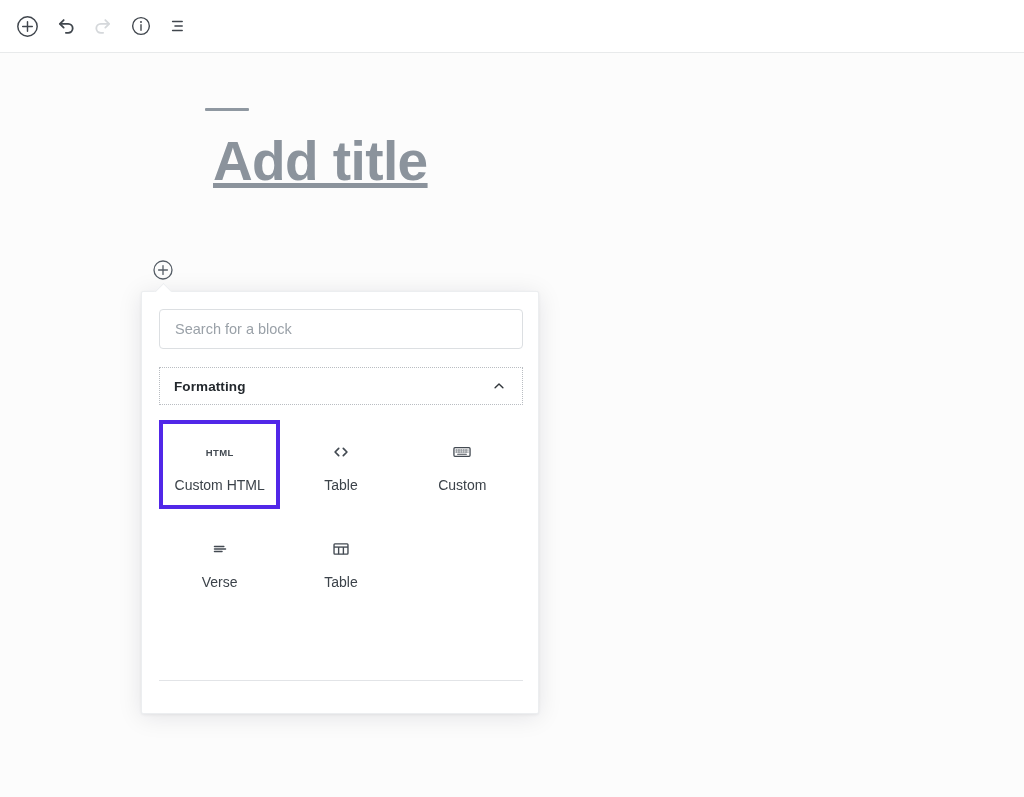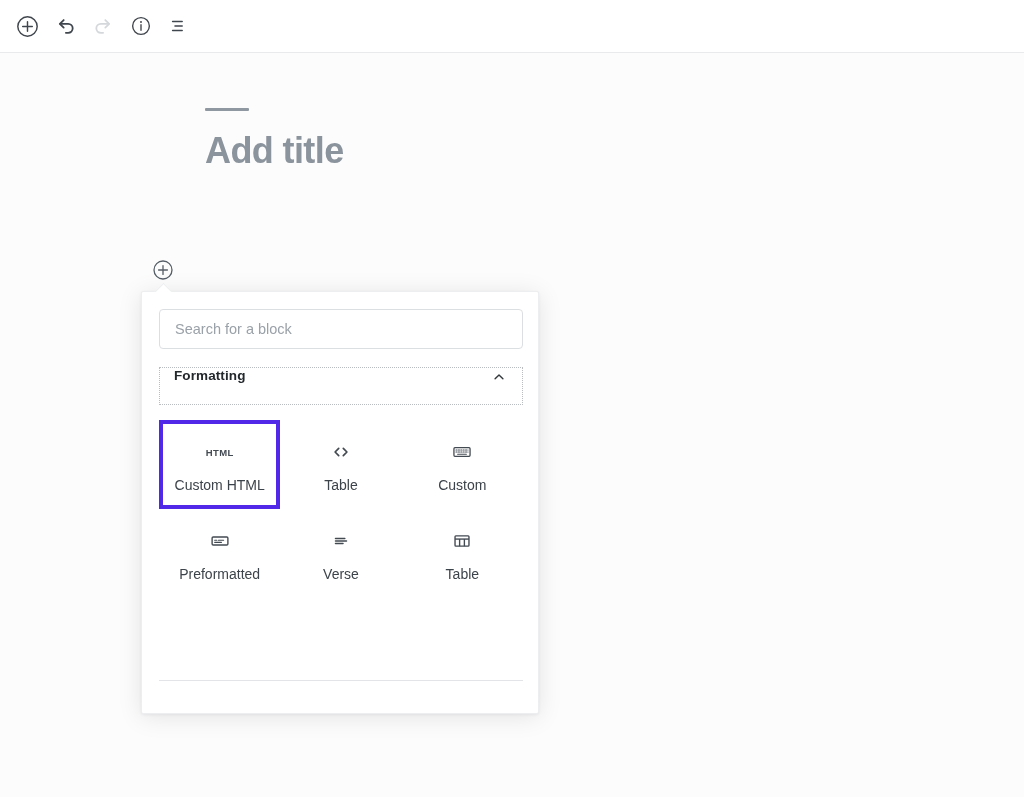--- a/index.html
+++ b/index.html
@@ -47,27 +47,28 @@
     left: 205px; top: 55px;
     width: 620px;
   }
   .title-dash {
     width: 44px; height: 3px;
     background: #8f98a1;
     margin-bottom: 20px;
     border-radius: 1px;
   }
   .post-title {
-    font-size: 36px;
+    font-size: 55px;
     font-weight: bold;
     color: #8b939c;
     letter-spacing: -0.6px;
     line-height: 1.1;
-    margin: 0;
+    margin: 8px;
     white-space: nowrap;
+    text-decoration: underline;
   }
 
   
   .inserter-toggle {
     position: absolute;
     left: 151px; top: 205px;
     width: 24px; height: 24px;
     border: 0; background: transparent; padding: 0;
     color: #555d66;
     cursor: pointer;
@@ -117,39 +118,40 @@
   }
   .search-field::placeholder { color: #9aa1a8; }
 
   
   .panel-header {
     margin-top: 18px;
     width: 364px; height: 38px;
     border: 1px dotted #b9bdc2;
     background: #ffffff;
     display: flex;
+    align-items: center;
     justify-content: space-between;
     padding: 0 14px 0 14px;
     cursor: pointer;
   }
   .panel-title {
     font-size: 13.5px;
     font-weight: bold;
     color: #23282d;
     letter-spacing: 0.1px;
   }
   .chevron { color: #32373c; display: flex; }
 
   
   .block-grid {
     margin-top: 15px;
     width: 364px;
     display: grid;
     grid-template-columns: repeat(3, 1fr);
-    row-gap: 0px;
+    row-gap: 8px;
   }
   .block-item {
     height: 89px;
     display: flex;
     flex-direction: column;
     align-items: center;
     justify-content: flex-start;
     padding-top: 19px;
     background: transparent;
     border: 0;
@@ -301,29 +303,20 @@
             <svg width="22" height="22" viewBox="0 0 24 24" fill="none" stroke="currentColor" stroke-width="1.4">
               <rect x="3.2" y="7.3" width="17.6" height="9.4" rx="1.1"></rect>
               <path d="M5.4 9.7h1.3M8 9.7h1.3M10.6 9.7h1.3M13.2 9.7h1.3M15.8 9.7h1.3M18.4 9.7h0.2" stroke-linecap="round" stroke-width="1.1"></path>
               <path d="M5.4 12h1.3M8 12h1.3M10.6 12h1.3M13.2 12h1.3M15.8 12h1.3M18.4 12h0.2" stroke-linecap="round" stroke-width="1.1"></path>
               <path d="M7.2 14.4h9.6" stroke-linecap="round" stroke-width="1.1"></path>
             </svg>
           </span>
           <span class="block-label">Custom</span>
         </button>
 
-        <button class="block-item">
-          <span class="block-icon">
-            <svg width="22" height="22" viewBox="0 0 24 24" fill="none" stroke="currentColor" stroke-width="1.5">
-              <rect x="3.4" y="7.6" width="17.2" height="8.8" rx="1.2"></rect>
-              <path d="M6.2 11.2h2.3M6.2 13.4h7.4M10.3 11.2h5.6" stroke-linecap="round" stroke-width="1.3"></path>
-            </svg>
-          </span>
-          <span class="block-label">Preformatted</span>
-        </button>
 
 
         <button class="block-item">
           <span class="block-icon">
             <svg width="22" height="22" viewBox="0 0 24 24" fill="none" stroke="currentColor" stroke-width="1.6" stroke-linecap="round">
               <path d="M6 9.3h10.2"></path>
               <path d="M6 12h12"></path>
               <path d="M6 14.7h8.2"></path>
             </svg>
           </span>

